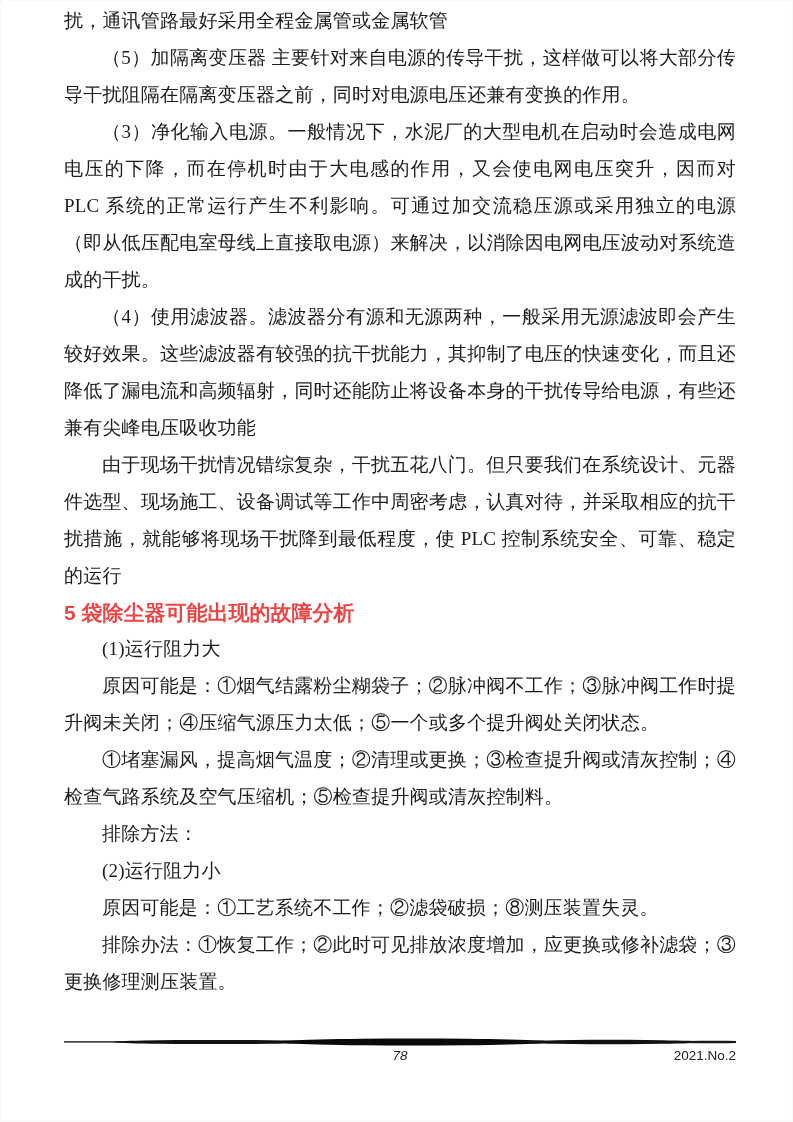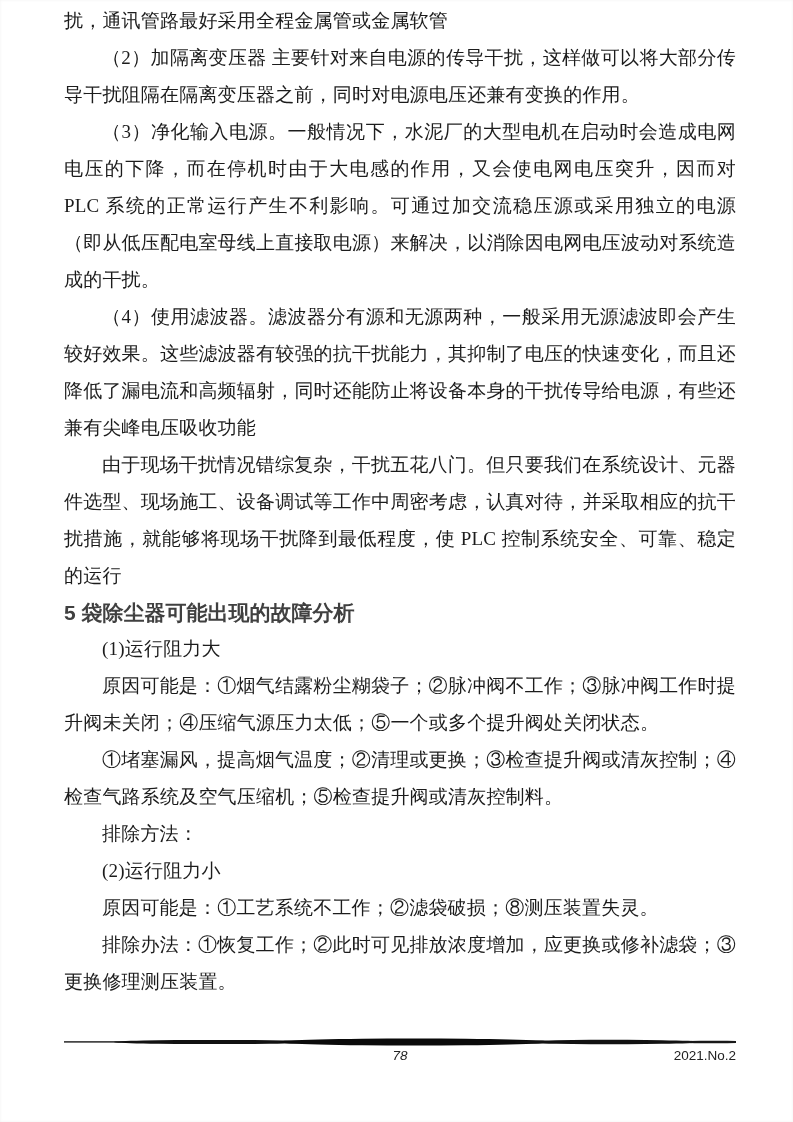--- a/index.html
+++ b/index.html
@@ -37,21 +37,21 @@
     text-align:justify;
     text-justify:inter-ideograph;
     letter-spacing:0.2px;
   }
   p.para.indent { text-indent:2em; }
   h2.section-heading {
     margin:5px 0 3px 0;
     font-size:21px;
     line-height:28px;
     font-weight:bold;
-    color:#404040;
+    color:#ef4444;
     font-family:"Liberation Sans","DejaVu Sans",sans-serif;
   }
   .page-footer {
     position:absolute;
     left:64px; top:1036px;
     width:672px;
   }
   .footer-rule-svg { display:block; width:672px; height:12px; }
   .footer-row {
     position:relative;
@@ -74,21 +74,21 @@
 </style>
 </head>
 <body>
 
 <div class="page">
   <div class="content-wrap">
 
 
     <div class="body-text">
       <p class="para">扰，通讯管路最好采用全程金属管或金属软管</p>
-      <p class="para indent">（2）加隔离变压器 主要针对来自电源的传导干扰，这样做可以将大部分传导干扰阻隔在隔离变压器之前，同时对电源电压还兼有变换的作用。</p>
+      <p class="para indent">（5）加隔离变压器 主要针对来自电源的传导干扰，这样做可以将大部分传导干扰阻隔在隔离变压器之前，同时对电源电压还兼有变换的作用。</p>
       <p class="para indent">（3）净化输入电源。一般情况下，水泥厂的大型电机在启动时会造成电网电压的下降，而在停机时由于大电感的作用，又会使电网电压突升，因而对 PLC 系统的正常运行产生不利影响。可通过加交流稳压源或采用独立的电源（即从低压配电室母线上直接取电源）来解决，以消除因电网电压波动对系统造成的干扰。</p>
       <p class="para indent">（4）使用滤波器。滤波器分有源和无源两种，一般采用无源滤波即会产生较好效果。这些滤波器有较强的抗干扰能力，其抑制了电压的快速变化，而且还降低了漏电流和高频辐射，同时还能防止将设备本身的干扰传导给电源，有些还兼有尖峰电压吸收功能</p>
       <p class="para indent">由于现场干扰情况错综复杂，干扰五花八门。但只要我们在系统设计、元器件选型、现场施工、设备调试等工作中周密考虑，认真对待，并采取相应的抗干扰措施，就能够将现场干扰降到最低程度，使 PLC 控制系统安全、可靠、稳定的运行</p>
 
       <h2 class="section-heading">5 袋除尘器可能出现的故障分析</h2>
 
       <p class="para indent">(1)运行阻力大</p>
       <p class="para indent">原因可能是：①烟气结露粉尘糊袋子；②脉冲阀不工作；③脉冲阀工作时提升阀未关闭；④压缩气源压力太低；⑤一个或多个提升阀处关闭状态。</p>
       <p class="para indent">①堵塞漏风，提高烟气温度；②清理或更换；③检查提升阀或清灰控制；④检查气路系统及空气压缩机；⑤检查提升阀或清灰控制料。</p>
       <p class="para indent">排除方法：</p>

